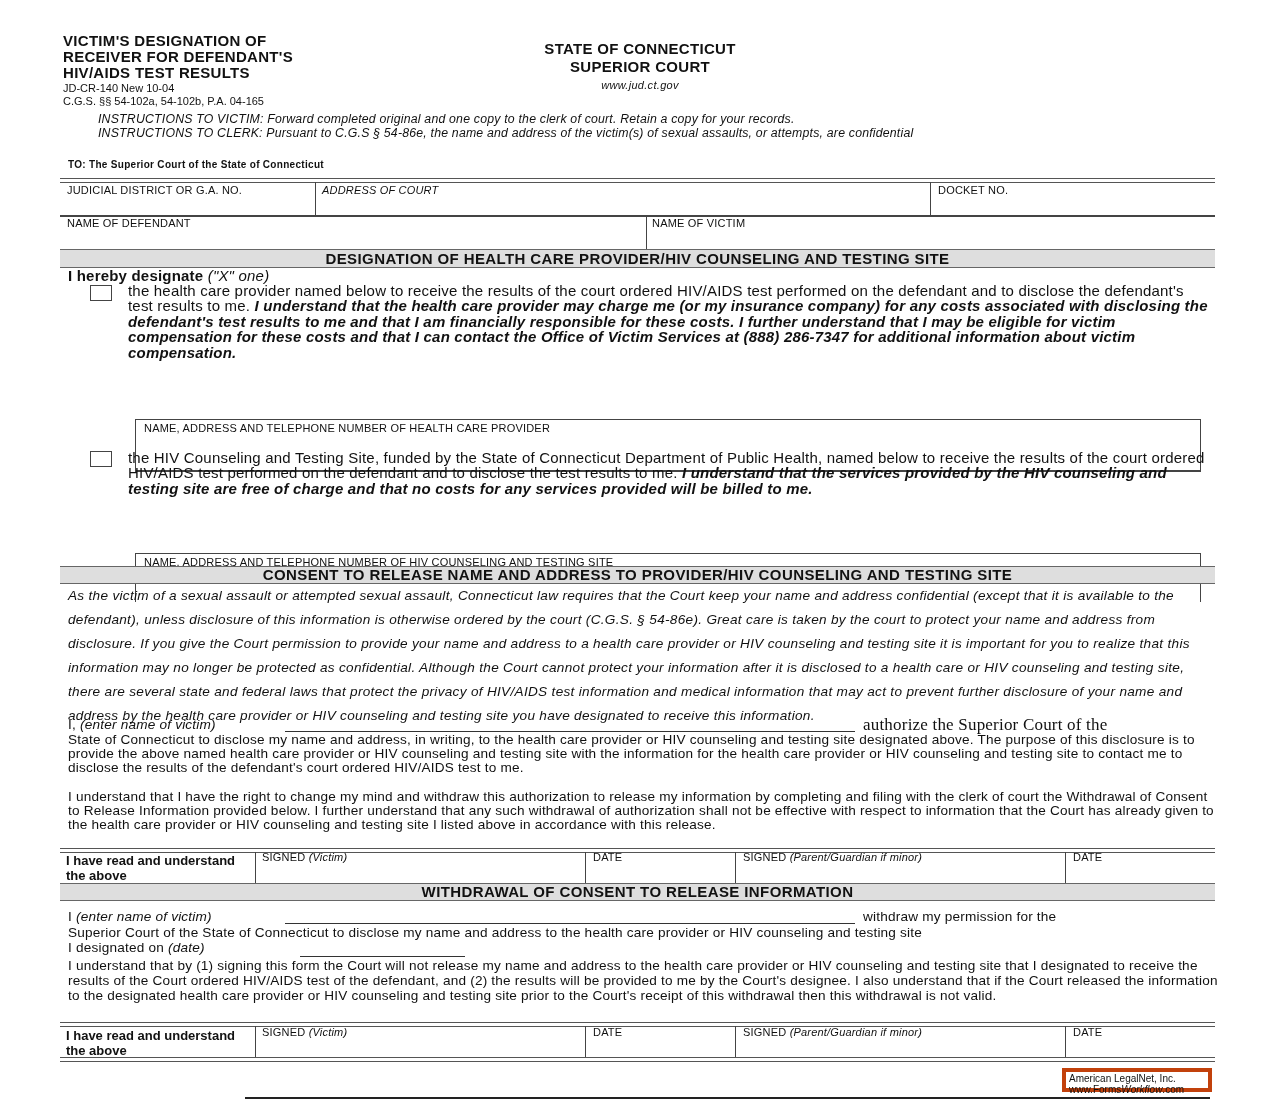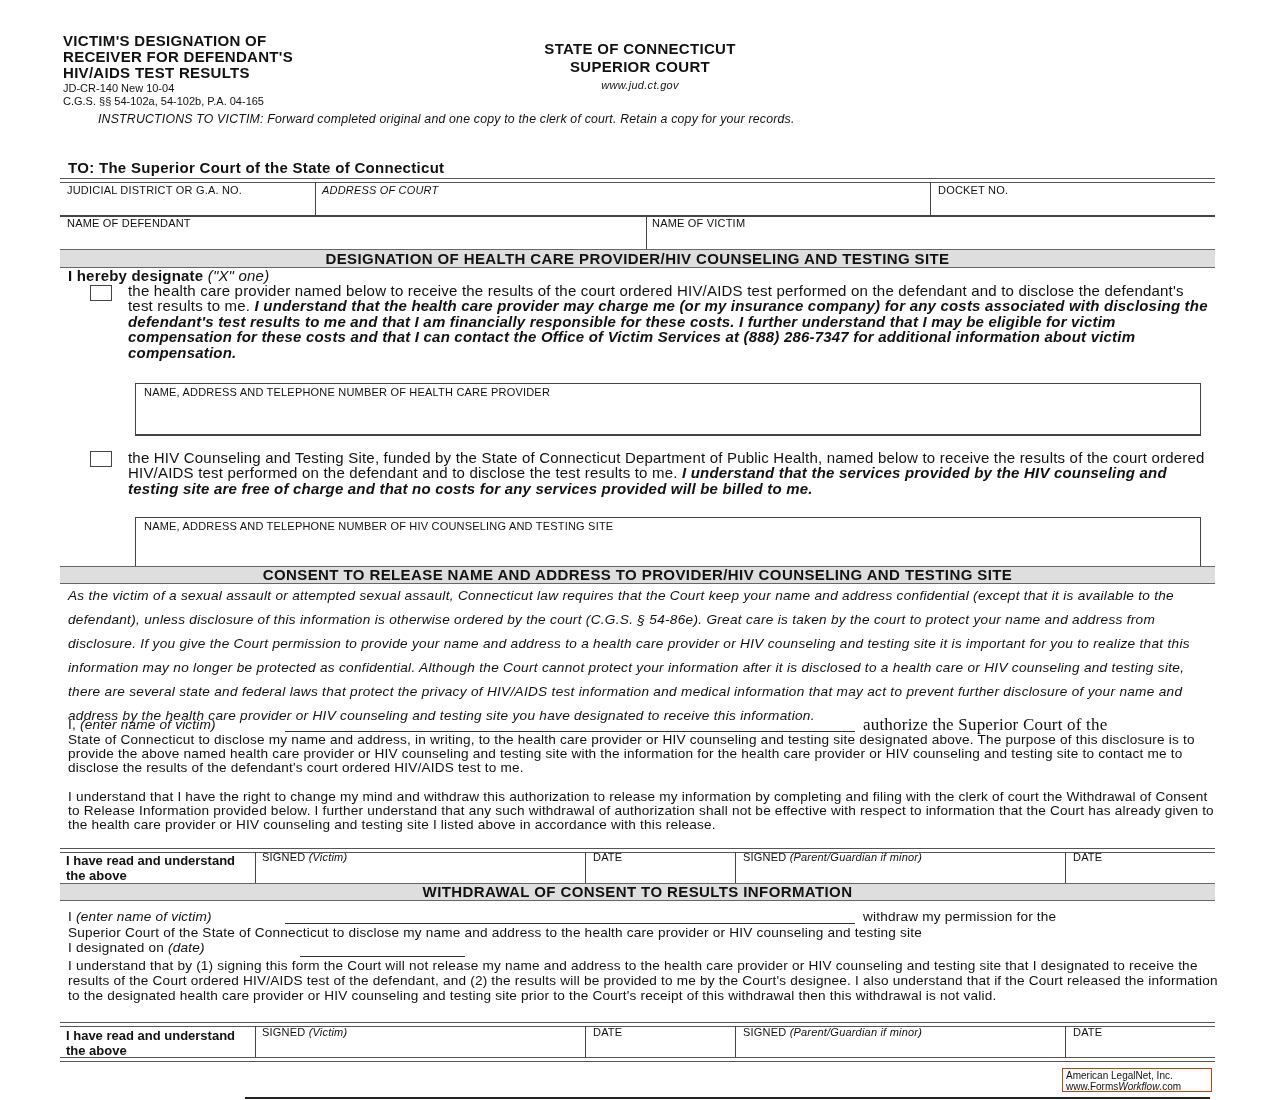--- a/index.html
+++ b/index.html
@@ -3,36 +3,36 @@
 <meta charset="utf-8">
 <style>
   html, body { margin:0; padding:0; background:#ffffff; }
   body { width:1275px; height:1100px; position:relative; overflow:hidden; color:#111; font-family:"Liberation Sans", sans-serif; }
   .abs { position:absolute; }
   .form-title { left:63px; top:33px; font-weight:bold; font-size:15px; line-height:16px; letter-spacing:0.3px; width:340px; }
   .form-meta { left:63px; top:82px; font-size:11px; line-height:13px; }
   .court { left:495px; top:40px; width:290px; text-align:center; font-weight:bold; font-size:15px; line-height:18px; letter-spacing:0.3px; }
   .court .url { font-weight:normal; font-style:italic; font-size:11px; }
   .instr { left:98px; top:112px; width:1110px; font-style:italic; font-size:12.3px; line-height:14px; letter-spacing:0.2px; }
-  .to { left:68px; top:159px; font-weight:bold; font-size:15px; letter-spacing:0.3px; }
+  .to { left:68px; top:159px; font-weight:bold; font-size:10px; letter-spacing:0.3px; }
   .dbl { position:absolute; left:60px; width:1155px; height:3px; border-top:1px solid #555; border-bottom:1px solid #555; }
   .hline { position:absolute; height:0; border-top:1px solid #444; }
   .vline { position:absolute; width:0; border-left:1px solid #444; }
   .lbl { position:absolute; font-size:11px; letter-spacing:0.2px; }
   .section-bar { position:absolute; left:60px; width:1155px; background:#dedede; border-top:1px solid #666; border-bottom:1px solid #666; text-align:center; font-weight:bold; font-size:15px; letter-spacing:0.4px; }
   .para { position:absolute; font-size:15px; line-height:15.4px; letter-spacing:0.2px; }
   .para b i, .bi { font-weight:bold; font-style:italic; }
   .checkbox { position:absolute; width:20px; height:14px; border:1px solid #444; background:#fff; }
-  .namebox { position:absolute; border:1px solid #444; border-bottom-width:2px; }
+  .namebox { position:absolute; border:1px solid #444; border-bottom-width:2px;margin-top:36px; }
   .namebox span { position:absolute; left:8px; top:2px; font-size:11px; letter-spacing:0.2px; }
   .ital { position:absolute; font-style:italic; font-size:13.6px; line-height:24px; letter-spacing:0.3px; }
   .uline { position:absolute; border-top:1px solid #333; }
   .sigcell { position:absolute; font-size:11px; letter-spacing:0.2px; }
   .sigread { position:absolute; font-weight:bold; font-size:13px; line-height:15px; }
-  .footer-box { position:absolute; left:1062px; top:1068px; width:150px; height:24px; border:1px solid #c2410c; font-size:10px; line-height:11px; padding:1px 3px; box-sizing:border-box; }
+  .footer-box { position:absolute; left:1062px; top:1068px; width:150px; height:24px; border:4px solid #c2410c; font-size:10px; line-height:11px; padding:1px 3px; box-sizing:border-box; }
 </style>
 </head>
 <body>
 
 <div class="abs form-title">
   <div>VICTIM'S DESIGNATION OF</div>
   <div>RECEIVER FOR DEFENDANT'S</div>
   <div>HIV/AIDS TEST RESULTS</div>
 </div>
 <div class="abs form-meta">
@@ -40,20 +40,21 @@
   <div>C.G.S. §§ 54-102a, 54-102b, P.A. 04-165</div>
 </div>
 <div class="abs court">
   <div>STATE OF CONNECTICUT</div>
   <div>SUPERIOR COURT</div>
   <div class="url">www.jud.ct.gov</div>
 </div>
 
 <div class="abs instr">
   <div>INSTRUCTIONS TO VICTIM: Forward completed original and one copy to the clerk of court. Retain a copy for your records.</div>
+  <div>INSTRUCTIONS TO CLERK:  Pursuant to C.G.S § 54-86e, the name and address of the victim(s) of sexual assaults, or attempts, are confidential</div>
 </div>
 
 <div class="abs to">TO: The Superior Court of the State of Connecticut</div>
 <div class="dbl" style="top:178px;"></div>
 
 <div class="vline" style="left:315px; top:182px; height:33px;"></div>
 <div class="vline" style="left:930px; top:182px; height:33px;"></div>
 <div class="lbl" style="left:67px; top:184px;">JUDICIAL DISTRICT OR G.A. NO.</div>
 <div class="abs" style="left:62px; top:197px; width:250px; height:18px;"></div>
 <div class="lbl" style="left:322px; top:184px;font-style:italic;">ADDRESS OF COURT</div>
@@ -120,21 +121,21 @@
 <div class="abs" style="left:258px; top:864px; width:324px; height:18px;"></div>
 <div class="sigcell" style="left:593px; top:851px;">DATE</div>
 <div class="abs" style="left:589px; top:864px; width:143px; height:18px;"></div>
 <div class="sigcell" style="left:743px; top:851px;">
   <span>SIGNED</span> <i>(Parent/Guardian if minor)</i>
 </div>
 <div class="abs" style="left:739px; top:864px; width:323px; height:18px;"></div>
 <div class="sigcell" style="left:1073px; top:851px;">DATE</div>
 <div class="abs" style="left:1069px; top:864px; width:143px; height:18px;"></div>
 
-<div class="section-bar" style="top:883px; height:16px; line-height:16px;">WITHDRAWAL OF CONSENT TO RESULTS INFORMATION</div>
+<div class="section-bar" style="top:883px; height:16px; line-height:16px;">WITHDRAWAL OF CONSENT TO RELEASE INFORMATION</div>
 
 <div class="para" style="left:68px; top:910px; font-size:13.6px; line-height:14.2px;">
   <span>I</span>
   <i>(enter name of victim)</i>
 </div>
 <div class="uline" style="left:285px; top:923px; width:570px;"></div>
 <div class="abs" style="left:285px; top:908px; width:570px; height:15px;"></div>
 <div class="para" style="left:863px; top:910px; font-size:13.6px; line-height:14.2px;">withdraw my permission for the</div>
 <div class="para" style="left:68px; top:926px; width:1150px; font-size:13.6px; line-height:14.2px;">Superior Court of the State of Connecticut to disclose my name and address to the health care provider or HIV counseling and testing site</div>
 <div class="para" style="left:68px; top:941px; font-size:13.6px; line-height:14.2px;">

